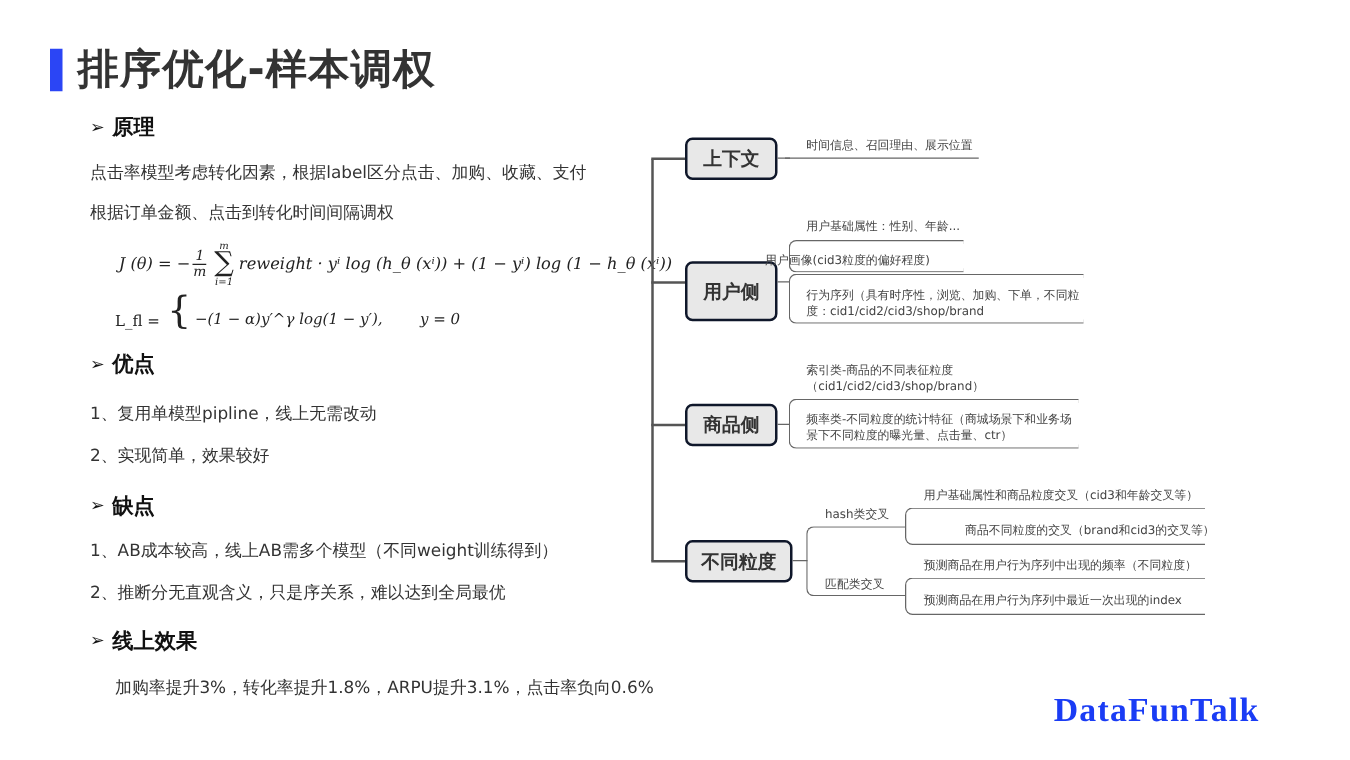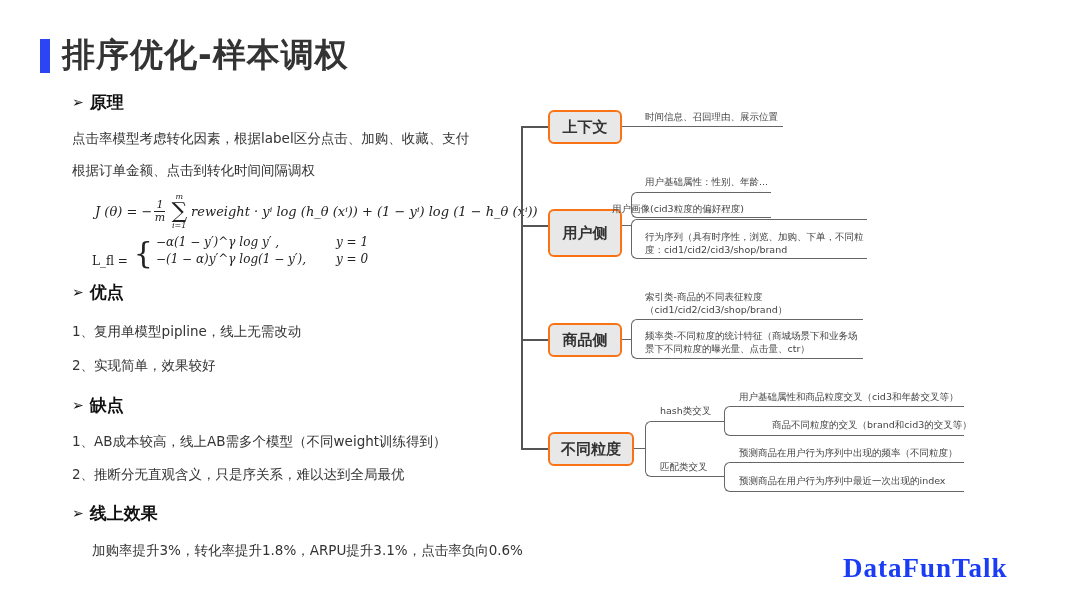--- a/index.html
+++ b/index.html
@@ -21,21 +21,21 @@
   .f1 .sum .sig { font-size: 22px; line-height: 20px; font-style: normal; }
   .f2 { left: 92px; top: 234px; font-size: 12px; display: flex; align-items: flex-end; }
   .f2 .lhs { margin-right: 6px; }
   .f2 .brace { font-size: 30px; line-height: 30px; margin-right: 3px; font-style: normal; }
   .f2 .cases { display: flex; flex-direction: column; line-height: 17px; font-style: italic; }
   .f2 .case { display: flex; }
   .f2 .case .expr { width: 180px; }
 
   
   .line { position: absolute; background: #555; }
-  .node { position: absolute; border: 2px solid #f97316; border-radius: 6px; background: #e8e8e8; font-size: 15px; font-weight: bold; color: #333; display: flex; align-items: center; justify-content: center; }
+  .node { position: absolute; border: 2px solid #0f172a; border-radius: 6px; background: #e8e8e8; font-size: 15px; font-weight: bold; color: #333; display: flex; align-items: center; justify-content: center; }
   .leaf { position: absolute; font-size: 9.5px; color: #444; line-height: 13px; }
   .uline { position: absolute; height: 1px; background: #666; }
   .bracket { position: absolute; border: 1px solid #666; border-right: none; border-radius: 6px 0 0 6px; }
   .sub-label { position: absolute; font-size: 9.5px; color: #444; }
 
   .logo { position: absolute; left: 843px; top: 553px; font-family: Liberation Serif, serif; font-size: 27px; font-weight: bold; color: #1a3cf5; letter-spacing: 1px; }
 </style>
 </head>
 <body>
 
@@ -60,24 +60,20 @@
     <span class="sig">∑</span>
     <span>i=1</span>
   </span>
   <span>reweight · yⁱ log (h_θ (xⁱ)) + (1 − yⁱ) log (1 − h_θ (xⁱ))</span>
 </div>
 
 <div class="formula f2">
   <span class="lhs">L_fl =</span>
   <span class="brace">{</span>
   <div class="cases">
-    <div class="case">
-        <span class="expr">−α(1 − y′)^γ log y′    ,</span>
-        <span>y = 1</span>
-      </div>
     <div class="case">
         <span class="expr">−(1 − α)y′^γ log(1 − y′),</span>
         <span>y = 0</span>
       </div>
   </div>
 </div>
 
 <div class="sec-head" style="top:280px;">
   <span class="arrow">➢</span>
   <span>优点</span>

